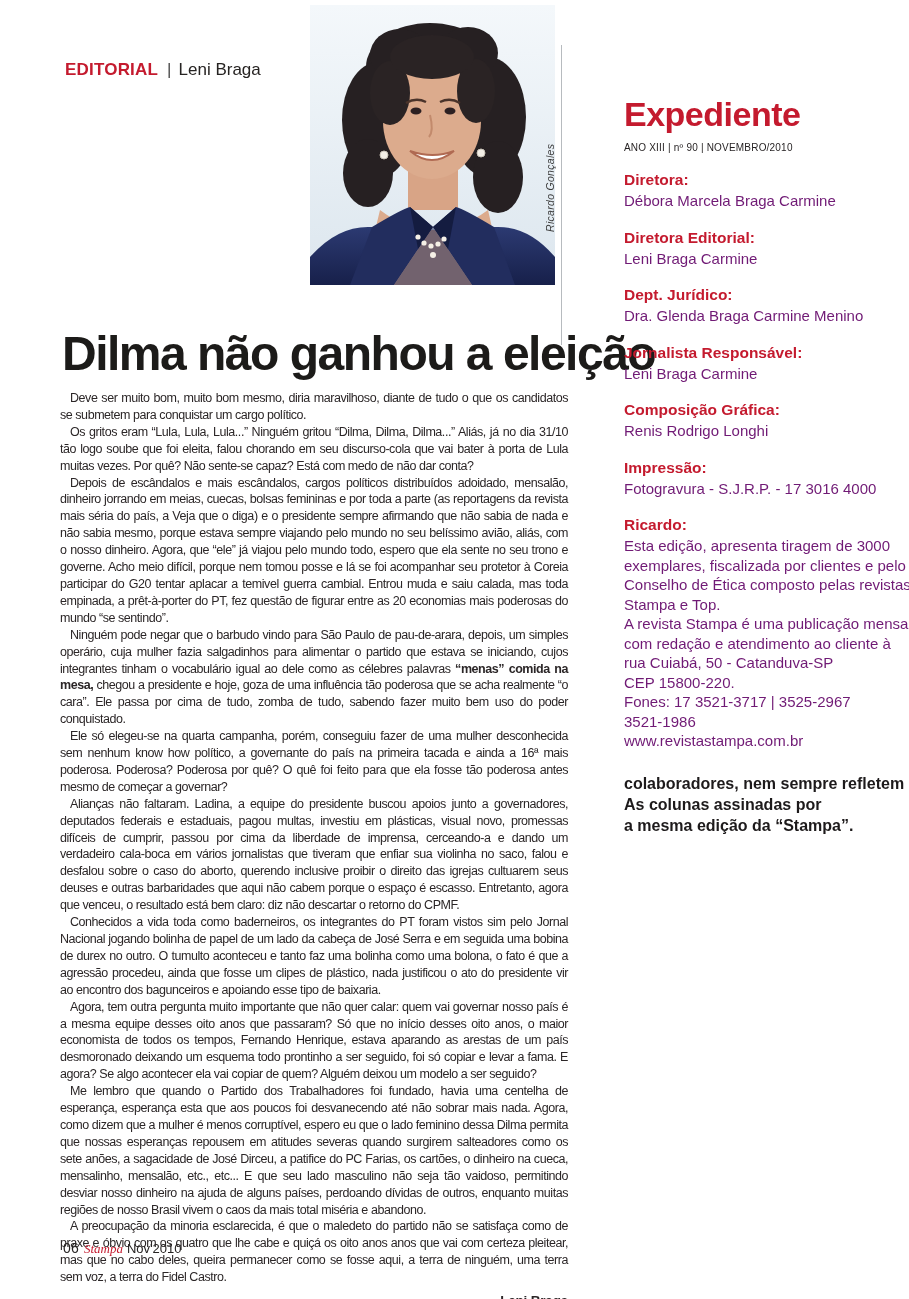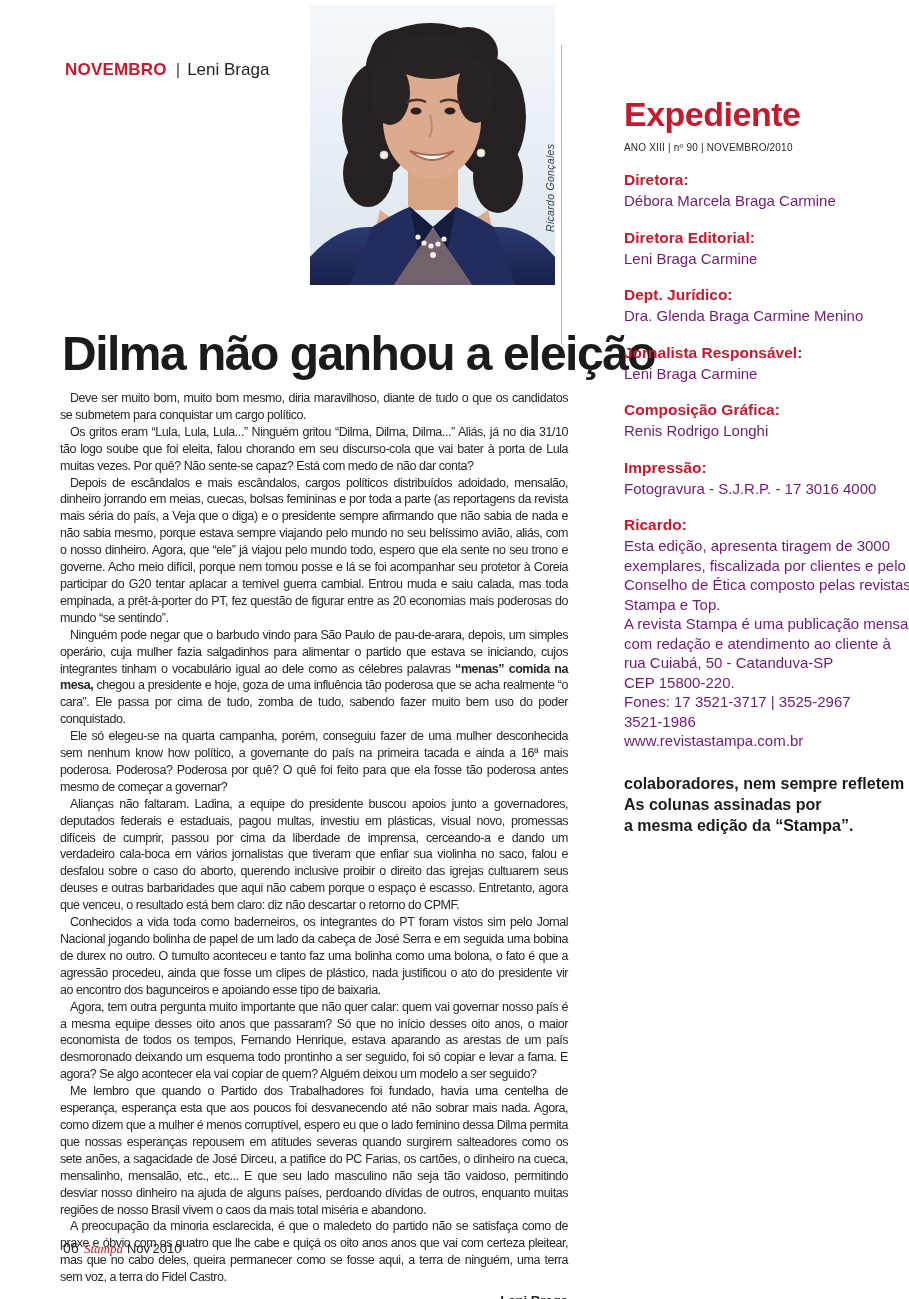--- a/index.html
+++ b/index.html
@@ -52,21 +52,21 @@
 
   
   .footer{position:absolute;left:63px;top:1240px;font-size:13px;color:#262322;white-space:nowrap;}
   .footer .num{font-size:14px;letter-spacing:.2px;}
   .footer .mag{color:var(--accent);font-family:"Liberation Serif", serif;font-style:italic;margin:0 4px 0 5px;}
 </style>
 </head>
 <body>
 
 <div class="eyebrow">
-  <span class="red">NOVEMBRO</span><span class="sep">|</span><span class="author">Leni Braga</span>
+  <span class="red">EDITORIAL</span><span class="sep">|</span><span class="author">Leni Braga</span>
 </div>
 
 <div class="photo-wrap">
   <svg width="245" height="280" viewBox="0 0 245 280" xmlns="http://www.w3.org/2000/svg">
     <defs>
       <linearGradient id="bg" x1="0" y1="0" x2="0" y2="1">
         <stop offset="0" stop-color="#f4f8fb"></stop>
         <stop offset="1" stop-color="#dce6ee"></stop>
       </linearGradient>
       <linearGradient id="blouse" x1="0" y1="0" x2="0" y2="1">

